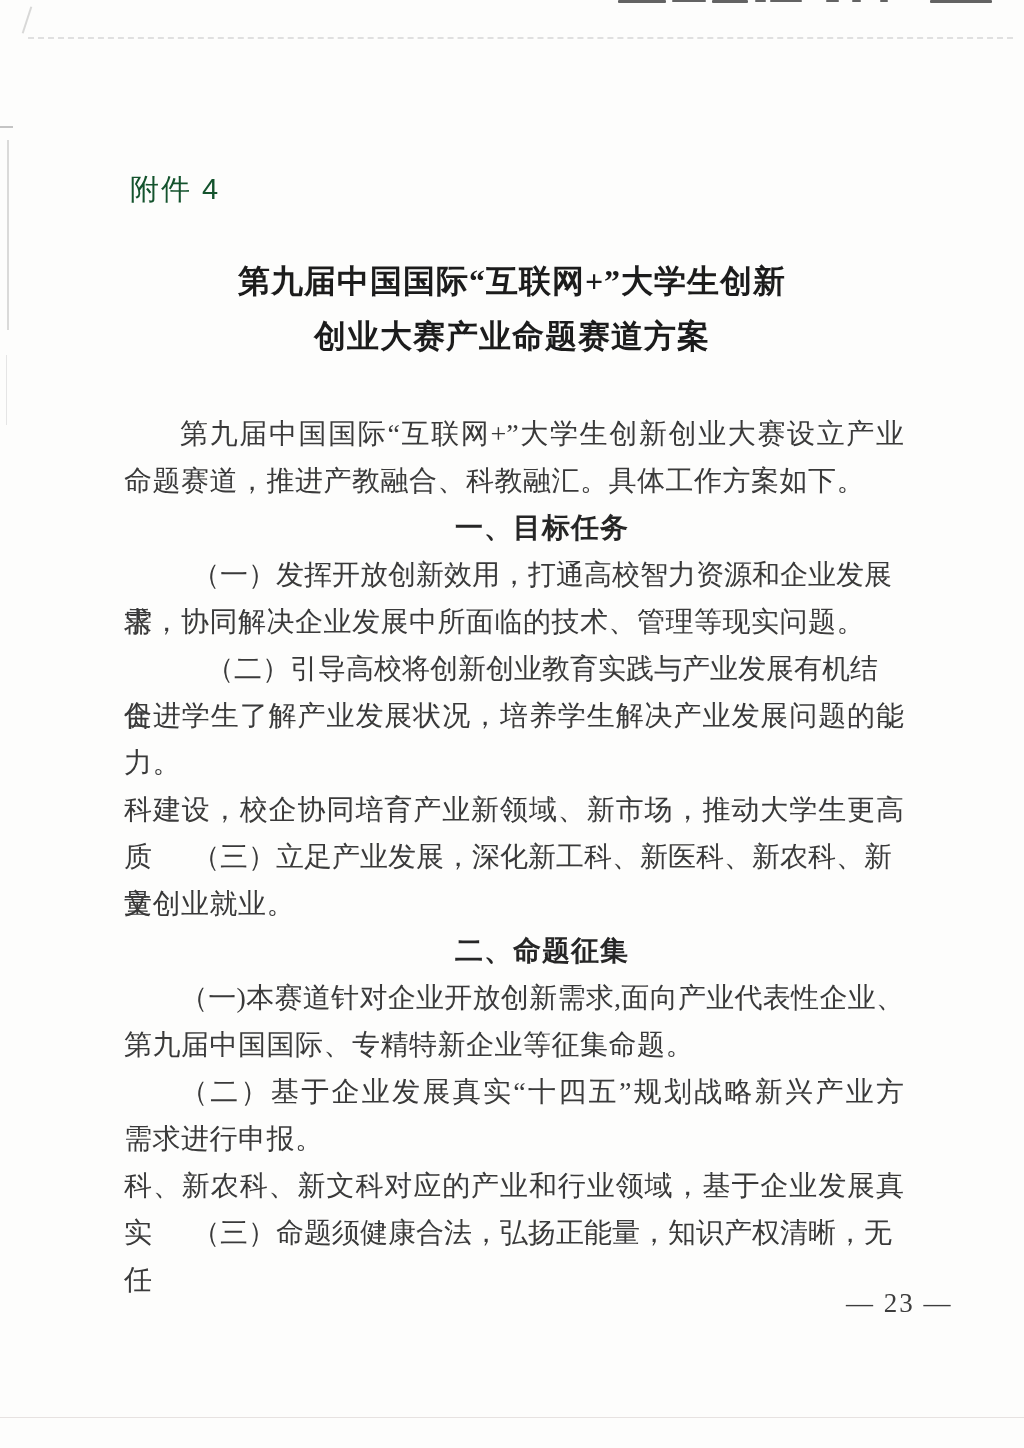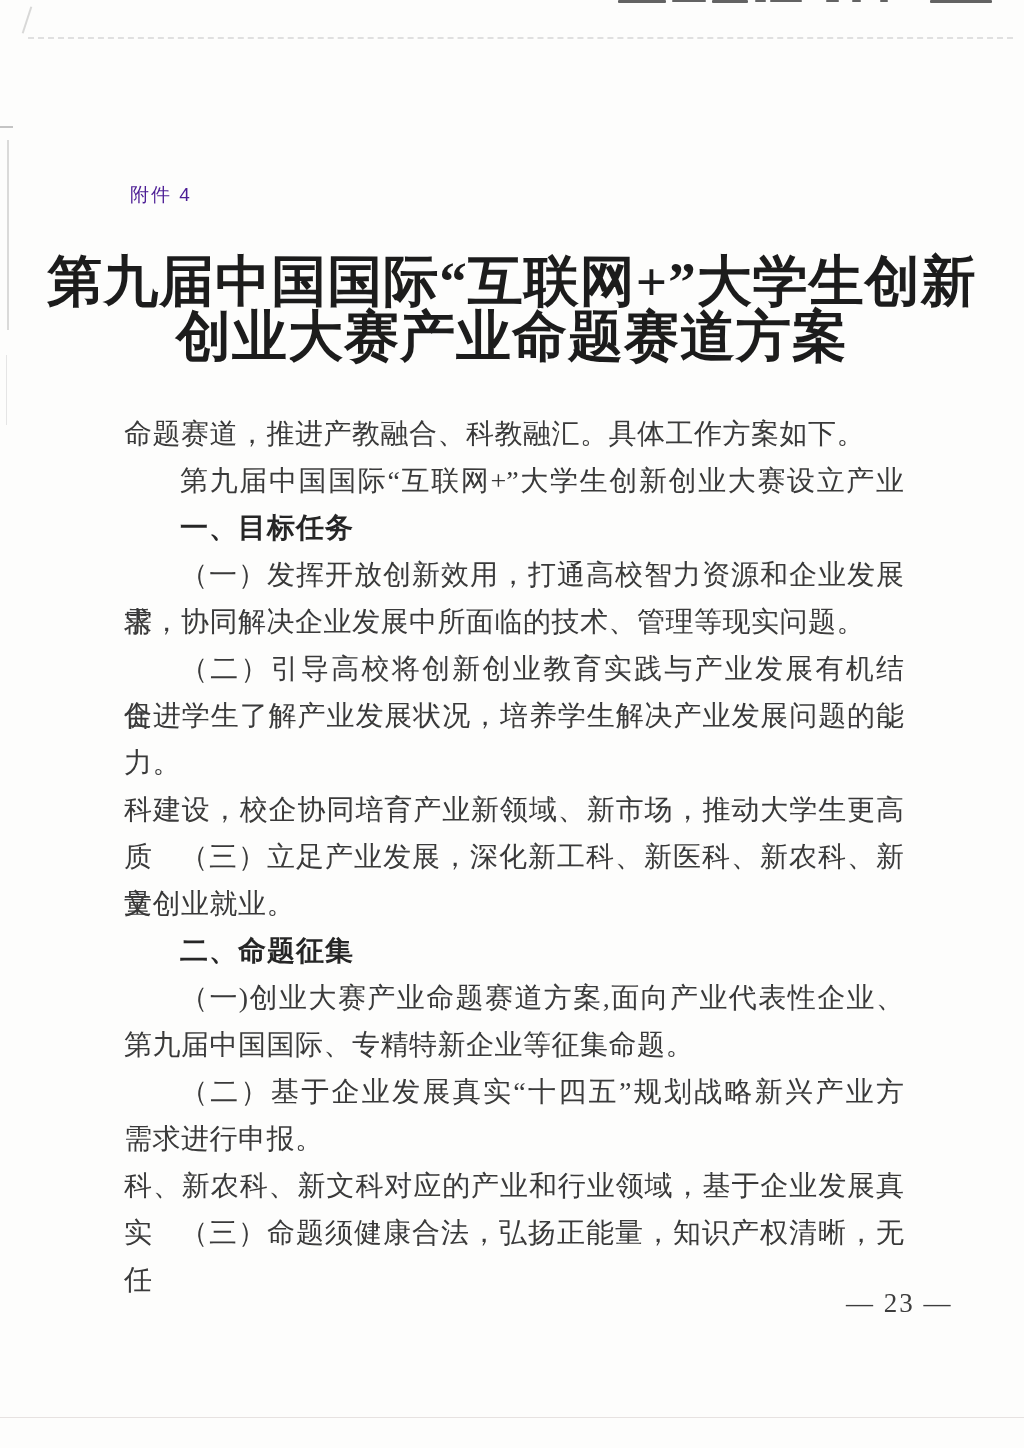--- a/index.html
+++ b/index.html
@@ -42,35 +42,35 @@
   }
   .left-slash {
     left: 26px; top: 6px; width: 2px; height: 28px;
     background: rgba(170,170,170,0.45);
     transform: rotate(18deg);
   }
 
   
   .attachment-label {
     position: absolute;
-    left: 130px; top: 182px;
+    left: 130px; top: 170px;
     font-family: "Liberation Sans", "DejaVu Sans", sans-serif;
-    font-size: 19px;
+    font-size: 29px;
     letter-spacing: 2px;
-    color: #4c1d95;
+    color: #14532d;
   }
   .doc-title {
     position: absolute;
     left: 0; top: 254px;
     width: 1024px;
     margin: 0;
     text-align: center;
     font-family: "Liberation Serif", "DejaVu Serif", serif;
     font-weight: 700;
-    font-size: 55px;
+    font-size: 32px;
     line-height: 55px;
     letter-spacing: 1px;
     color: #1c1c1c;
   }
   .content {
     position: absolute;
     left: 124px; top: 410px;
     width: 780px;
   }
   .line {
@@ -81,21 +81,21 @@
     white-space: nowrap;
     letter-spacing: 0.5px;
   }
   .line.just {
     white-space: normal;
     text-align: justify;
     text-align-last: justify;
     text-justify: inter-character;
     letter-spacing: 0;
   }
-  .line.ind { text-indent: 2em; }
+  .line.ind { text-indent: 2em; text-align: center; }
   .line.head {
     font-family: "Liberation Sans", "DejaVu Sans", sans-serif;
     font-weight: 700;
     color: #262626;
     letter-spacing: 1px;
   }
   .page-number {
     position: absolute;
     left: 800px; top: 1288px;
     font-size: 27px;
@@ -127,33 +127,33 @@
   <div class="artifact left-slash"></div>
 
   <div class="attachment-label">附件 4</div>
 
   <h1 class="doc-title">
     <div>第九届中国国际“互联网+”大学生创新</div>
     <div>创业大赛产业命题赛道方案</div>
   </h1>
 
   <div class="content">
+      <div class="line ind just">第九届中国国际“互联网+”大学生创新创业大赛设立产业</div>
       <div class="line">命题赛道，推进产教融合、科教融汇。具体工作方案如下。</div>
-      <div class="line ind just">第九届中国国际“互联网+”大学生创新创业大赛设立产业</div>
       <div class="line head ind">一、目标任务</div>
       <div class="line ind just">（一）发挥开放创新效用，打通高校智力资源和企业发展需</div>
       <div class="line">求，协同解决企业发展中所面临的技术、管理等现实问题。</div>
       <div class="line ind just">（二）引导高校将创新创业教育实践与产业发展有机结合，</div>
       <div class="line just">促进学生了解产业发展状况，培养学生解决产业发展问题的能</div>
       <div class="line">力。</div>
       <div class="line just">科建设，校企协同培育产业新领域、新市场，推动大学生更高质</div>
       <div class="line ind just">（三）立足产业发展，深化新工科、新医科、新农科、新文</div>
       <div class="line">量创业就业。</div>
       <div class="line head ind">二、命题征集</div>
-      <div class="line ind just">（一)创业大赛产业命题赛道方案,面向产业代表性企业、</div>
+      <div class="line ind just">（一)本赛道针对企业开放创新需求,面向产业代表性企业、</div>
       <div class="line">第九届中国国际、专精特新企业等征集命题。</div>
       <div class="line ind just">（二）基于企业发展真实“十四五”规划战略新兴产业方</div>
       <div class="line">需求进行申报。</div>
       <div class="line just">科、新农科、新文科对应的产业和行业领域，基于企业发展真实</div>
       <div class="line ind just">（三）命题须健康合法，弘扬正能量，知识产权清晰，无任</div>
     </div>
 
   <div class="page-number">— 23 —</div>
 
 </div>

